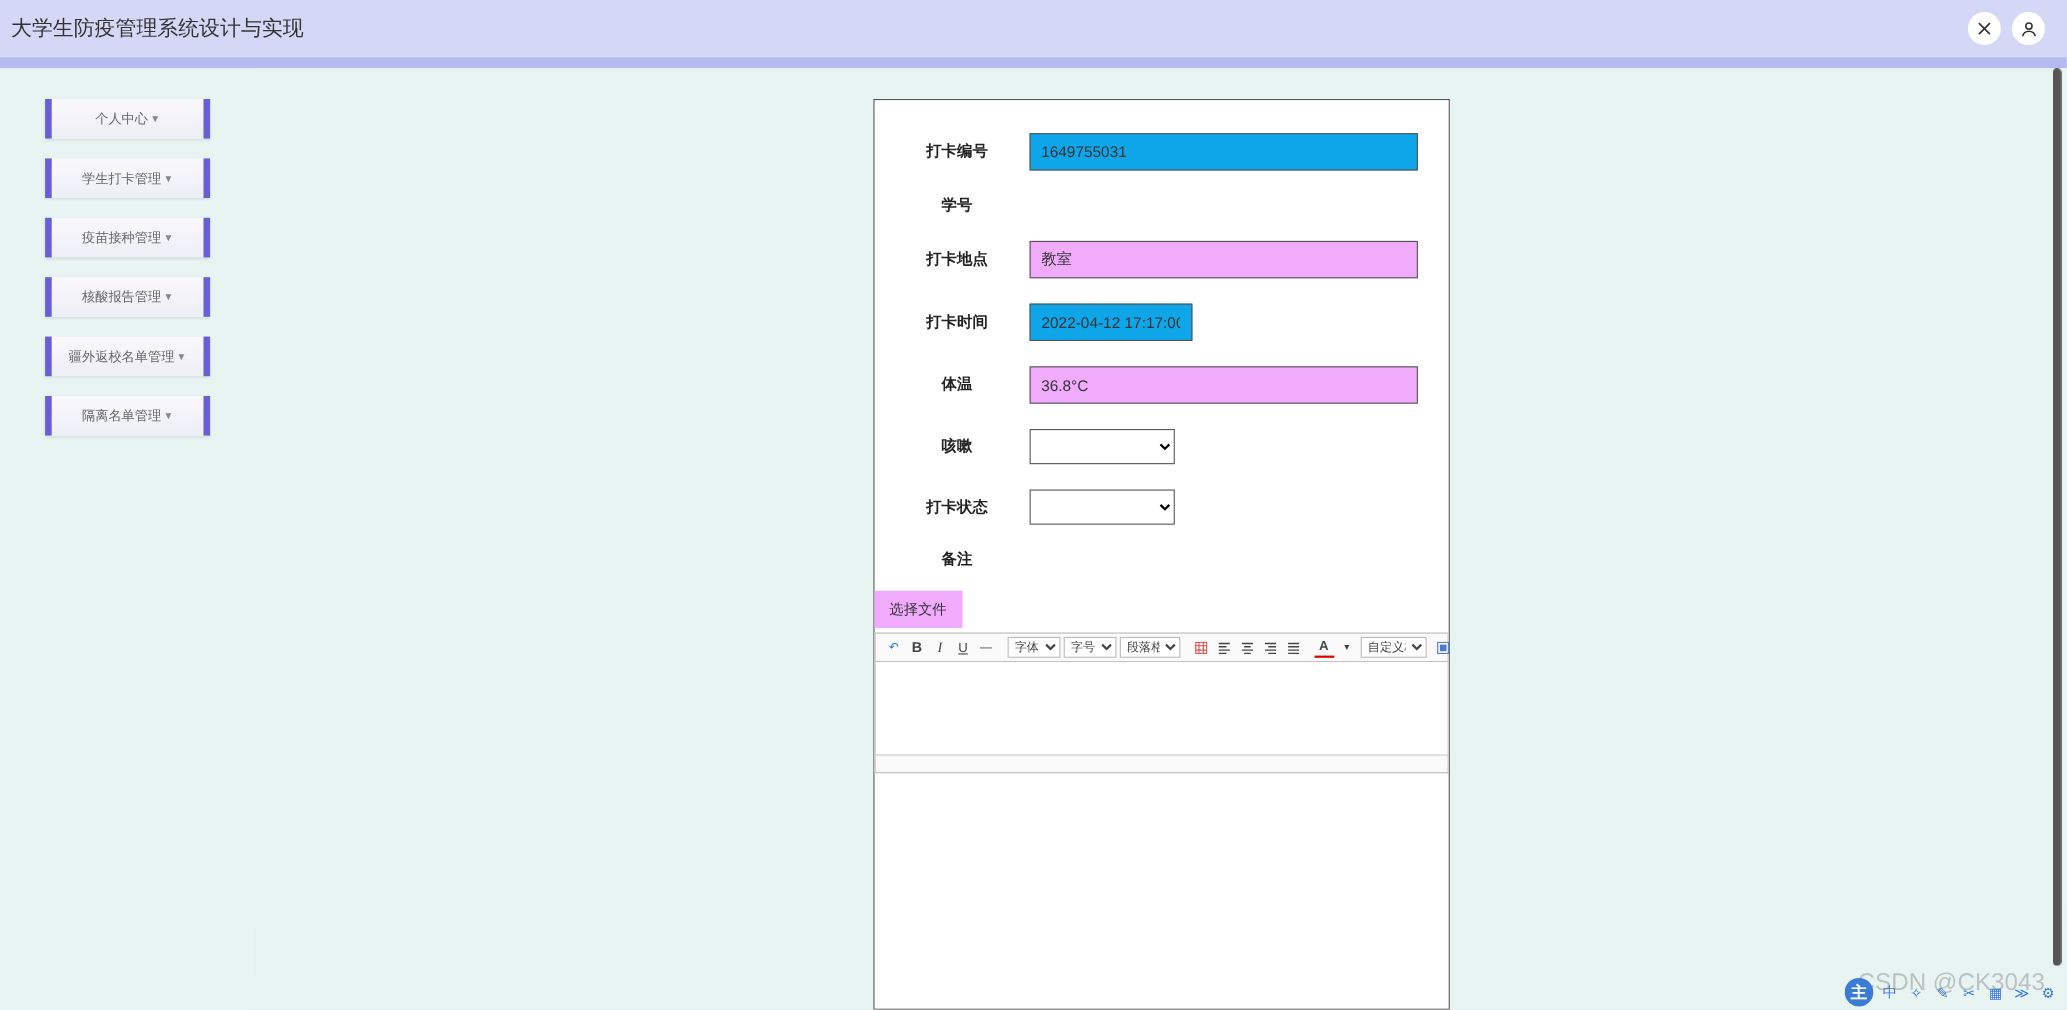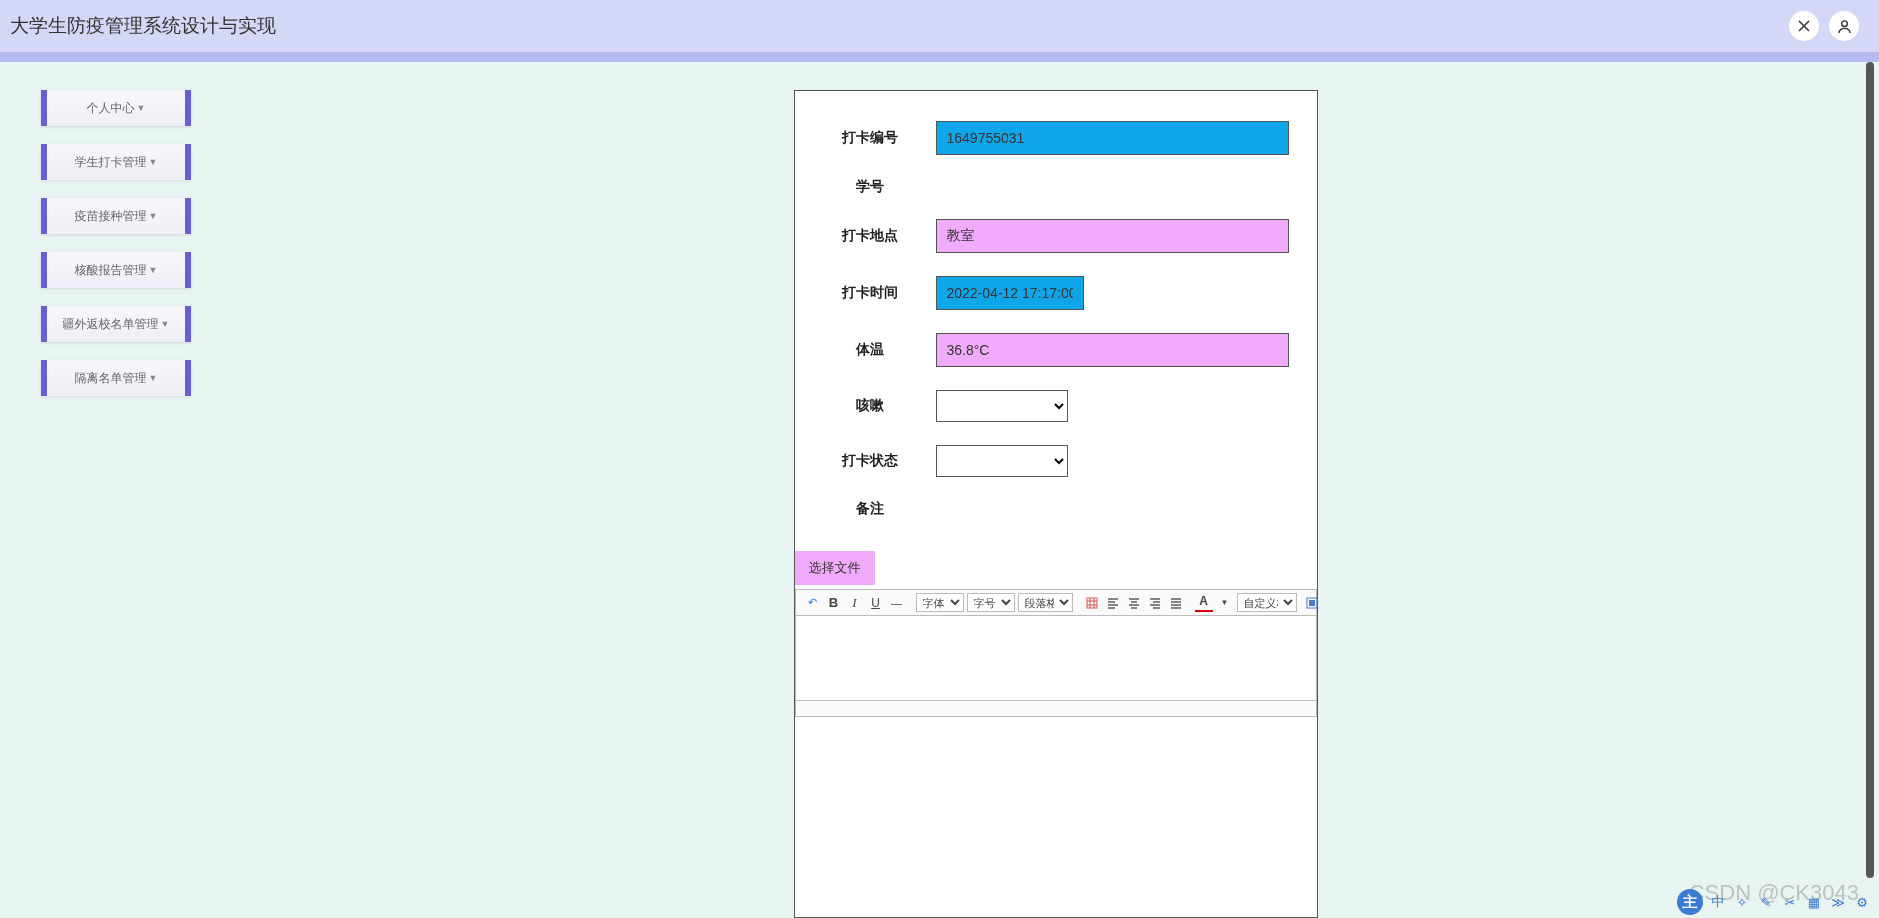--- a/index.html
+++ b/index.html
@@ -95,21 +95,21 @@
     .form-input.highlight { background: #f0abfc; }
     .form-input.short { flex: none; width: 148px; }
     .form-select {
       width: 132px;
       height: 32px;
       border: 1px solid #555;
       background: #fff;
       font-size: 13px;
     }
     
-    .remark-row { margin-bottom: 21px; }
+    .remark-row { margin-bottom: 7px; }
     
     .file-select-btn {
       display: inline-block;
       background: #f0abfc;
       border: none;
       padding: 8px 14px;
       font-size: 13px;
       color: #333;
       cursor: pointer;
       margin-bottom: 4px;

